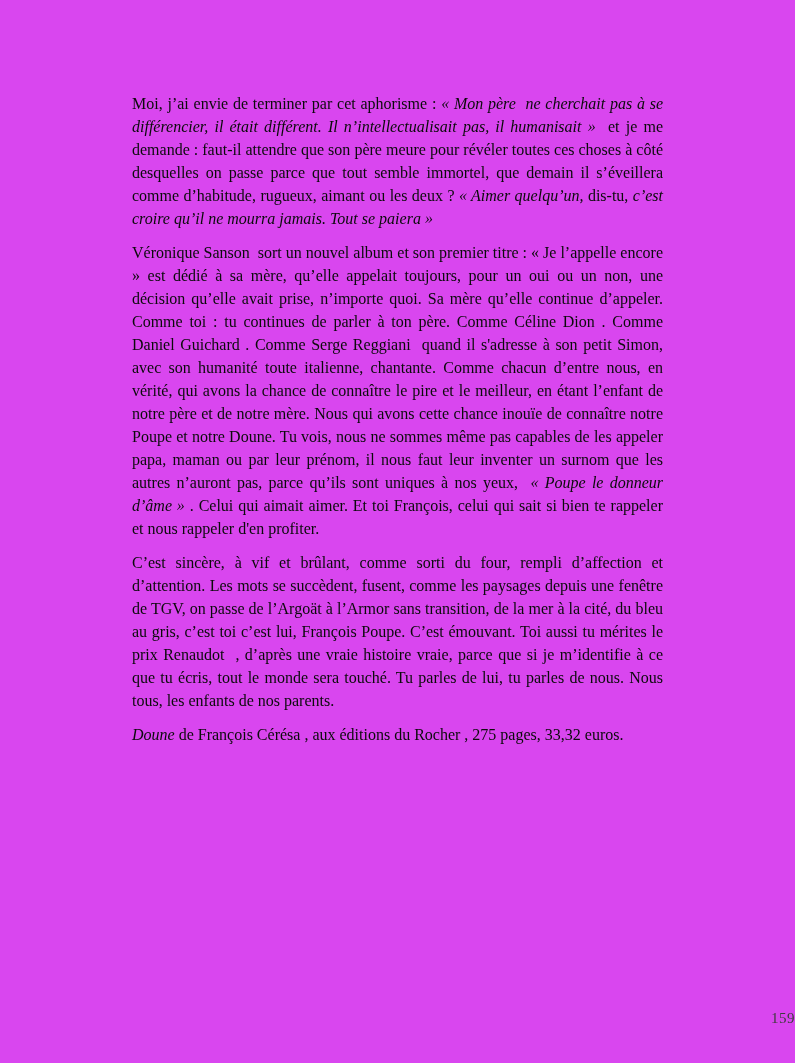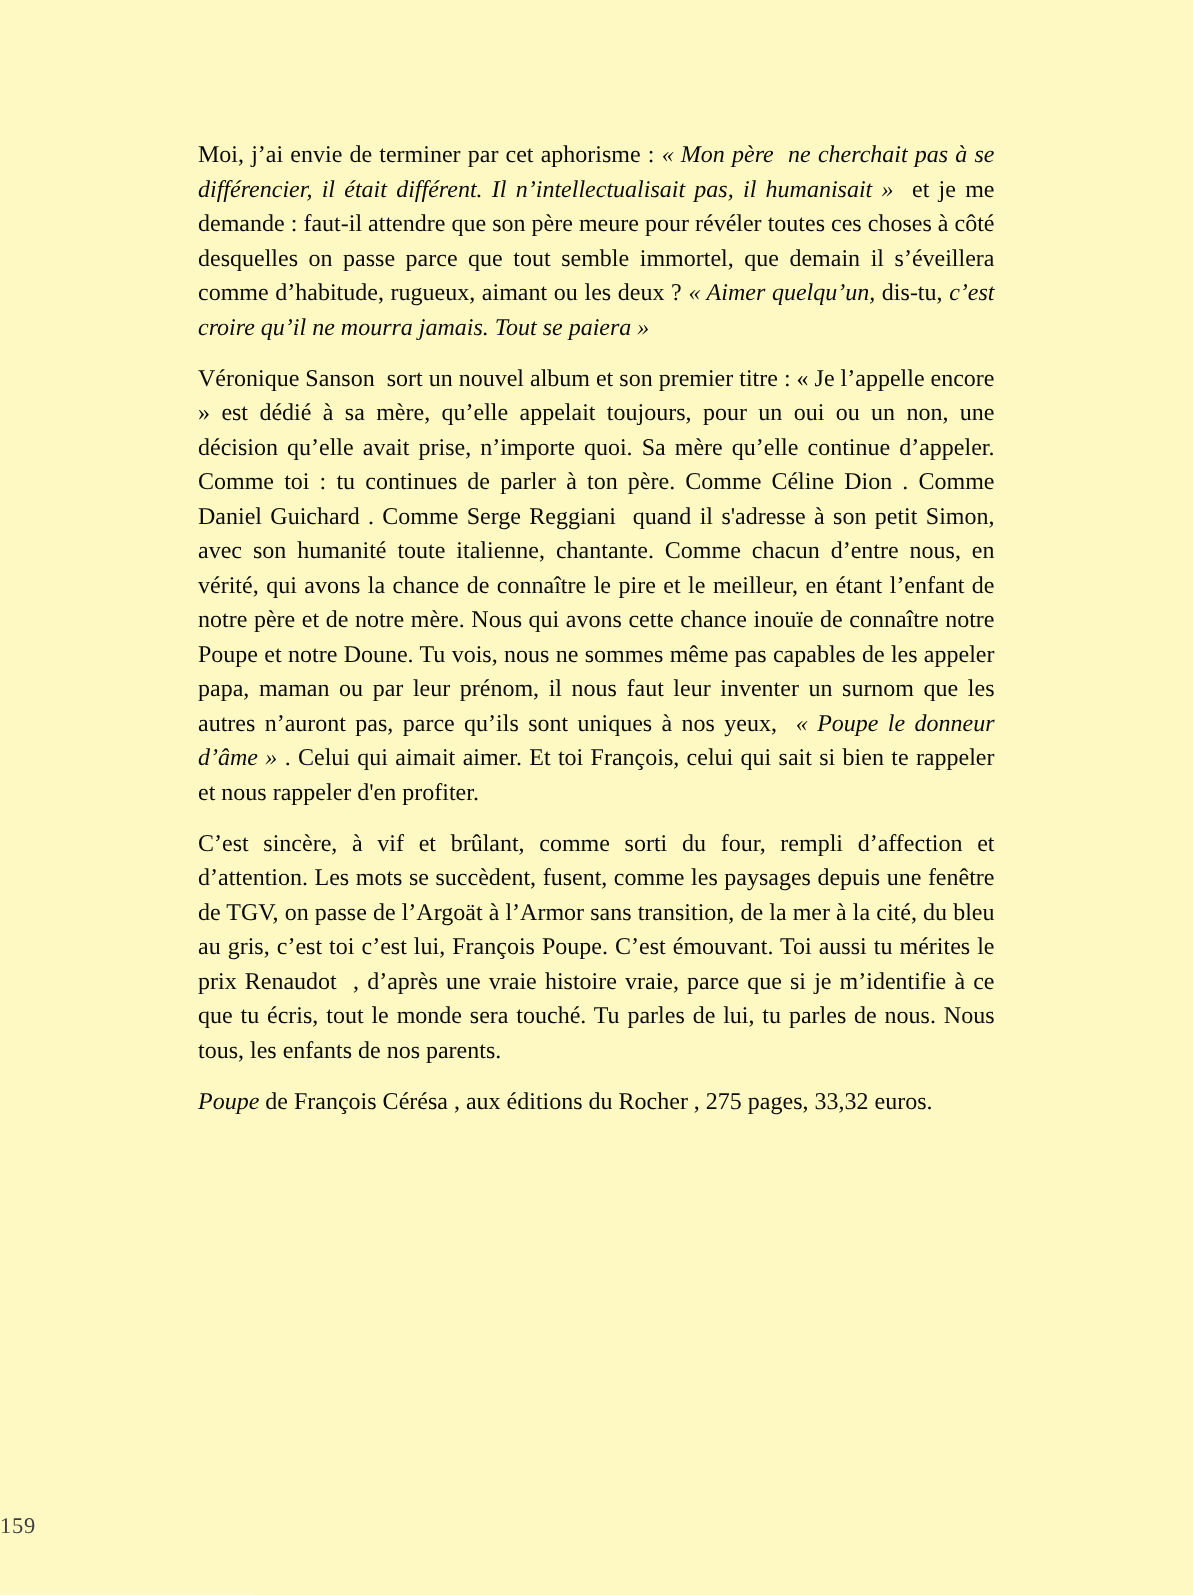--- a/index.html
+++ b/index.html
@@ -7,21 +7,21 @@
     width: 795px;
     height: 1063px;
     background: #ffffff;
     position: relative;
     overflow: hidden;
     font-family: "Liberation Serif", serif;
   }
   .page {
     position: absolute;
     inset: 0;
-    background: #fef9c3;
+    background: #d946ef;
   }
   .text-block {
     position: absolute;
     left: 132px;
     top: 92px;
     width: 531px;
   }
   .para {
     margin: 0 0 11px 0;
     font-size: 16px;
@@ -30,31 +30,31 @@
     text-align: justify;
     text-justify: inter-word;
   }
   .para span { font-style: normal; }
   .para span.it { font-style: italic; }
   .page-number {
     position: absolute;
     left: 0;
     top: 1009px;
     width: 795px;
-    text-align: left;
+    text-align: right;
     font-size: 15px;
     line-height: 18px;
     color: #3d3d3d;
     letter-spacing: 0.5px;
   }
 </style>
 </head>
 <body>
 
 <div class="page">
   <div class="text-block">
       <p class="para"><span>Moi, j’ai envie de terminer par cet aphorisme : </span><span class="it">« Mon père&nbsp; ne cherchait pas à se différencier, il était différent. Il n’intellectualisait pas, il humanisait »</span><span>&nbsp; et je me demande : faut-il attendre que son père meure pour révéler toutes ces choses à côté desquelles on passe parce que tout semble immortel, que demain il s’éveillera comme d’habitude, rugueux, aimant ou les deux ? </span><span class="it">« Aimer quelqu’un,</span><span> dis-tu, </span><span class="it">c’est croire qu’il ne mourra jamais. Tout se paiera »</span></p>
       <p class="para"><span>Véronique Sanson&nbsp; sort un nouvel album et son premier titre : « Je l’appelle encore » est dédié à sa mère, qu’elle appelait toujours, pour un oui ou un non, une décision qu’elle avait prise, n’importe quoi. Sa mère qu’elle continue d’appeler. Comme toi : tu continues de parler à ton père. Comme Céline Dion . Comme Daniel Guichard . Comme Serge Reggiani&nbsp; quand il s'adresse à son petit Simon, avec son humanité toute italienne, chantante. Comme chacun d’entre nous, en vérité, qui avons la chance de connaître le pire et le meilleur, en étant l’enfant de notre père et de notre mère. Nous qui avons cette chance inouïe de connaître notre Poupe et notre Doune. Tu vois, nous ne sommes même pas capables de les appeler papa, maman ou par leur prénom, il nous faut leur inventer un surnom que les autres n’auront pas, parce qu’ils sont uniques à nos yeux,&nbsp; </span><span class="it">« Poupe le donneur d’âme »</span><span> . Celui qui aimait aimer. Et toi François, celui qui sait si bien te rappeler et nous rappeler d'en profiter.</span></p>
       <p class="para"><span>C’est sincère, à vif et brûlant, comme sorti du four, rempli d’affection et d’attention. Les mots se succèdent, fusent, comme les paysages depuis une fenêtre de TGV, on passe de l’Argoät à l’Armor sans transition, de la mer à la cité, du bleu au gris, c’est toi c’est lui, François Poupe. C’est émouvant. Toi aussi tu mérites le prix Renaudot&nbsp; , d’après une vraie histoire vraie, parce que si je m’identifie à ce que tu écris, tout le monde sera touché. Tu parles de lui, tu parles de nous. Nous tous, les enfants de nos parents.</span></p>
-      <p class="para"><span class="it">Poupe</span><span> de François Cérésa , aux éditions du Rocher , 275 pages, 33,32 euros.</span></p>
+      <p class="para"><span class="it">Doune</span><span> de François Cérésa , aux éditions du Rocher , 275 pages, 33,32 euros.</span></p>
     </div>
   <div class="page-number">159</div>
 </div>
 
 </body></html>

